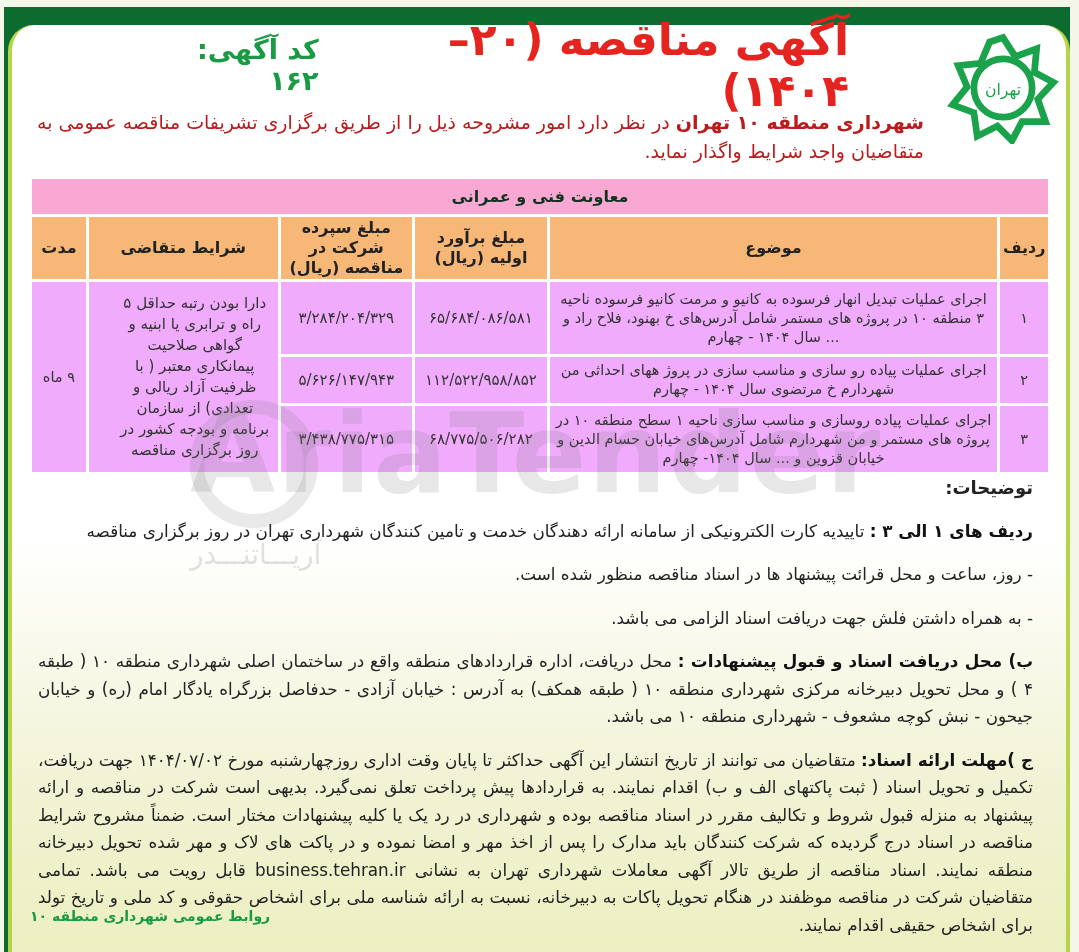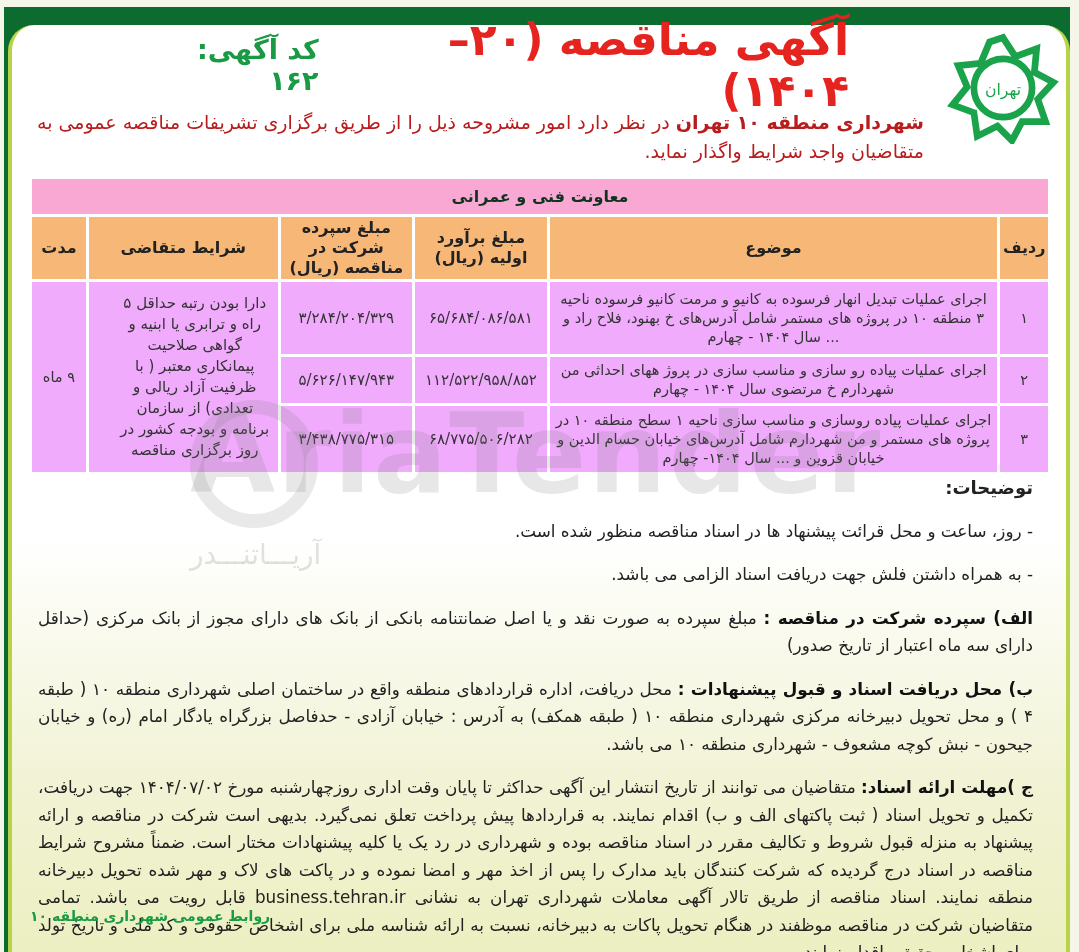--- a/index.html
+++ b/index.html
@@ -139,20 +139,20 @@
   </tr>
 </tbody>
   </table>
 
 <div class="wm-circle"></div>
 <div class="wm">AriaTender</div>
 <div class="wm2">آریـــاتنـــدر</div>
 
 <div class="notes">
   <p class="title">توضیحات:</p>
+  <p><span class="h">ردیف های ۱ الی ۳ :</span><span> تاییدیه کارت الکترونیکی از سامانه ارائه دهندگان خدمت و تامین کنندگان شهرداری تهران در روز برگزاری مناقصه</span></p>
   <p>- روز، ساعت و محل قرائت پیشنهاد ها در اسناد مناقصه منظور شده است.</p>
   <p>- به همراه داشتن فلش جهت دریافت اسناد الزامی می باشد.</p>
-  <p><span class="h">الف) سپرده شرکت در مناقصه :</span><span> مبلغ سپرده به صورت نقد و یا اصل ضمانتنامه بانکی از بانک های دارای مجوز از بانک مرکزی (حداقل دارای سه ماه اعتبار از تاریخ صدور)</span></p>
   <p><span class="h">ب) محل دریافت اسناد و قبول پیشنهادات :</span><span> محل دریافت، اداره قراردادهای منطقه واقع در ساختمان اصلی شهرداری منطقه ۱۰ ( طبقه ۴ ) و محل تحویل دبیرخانه مرکزی شهرداری منطقه ۱۰ ( طبقه همکف) به آدرس : خیابان آزادی - حدفاصل بزرگراه یادگار امام (ره) و خیابان جیحون - نبش کوچه مشعوف - شهرداری منطقه ۱۰ می باشد.</span></p>
   <p><span class="h">ج )مهلت ارائه اسناد:</span><span> متقاضیان می توانند از تاریخ انتشار این آگهی حداکثر تا پایان وقت اداری روزچهارشنبه مورخ ۱۴۰۴/۰۷/۰۲ جهت دریافت، تکمیل و تحویل اسناد ( ثبت پاکتهای الف و ب) اقدام نمایند. به قراردادها پیش پرداخت تعلق نمی‌گیرد. بدیهی است شرکت در مناقصه و ارائه پیشنهاد به منزله قبول شروط و تکالیف مقرر در اسناد مناقصه بوده و شهرداری در رد یک یا کلیه پیشنهادات مختار است. ضمناً مشروح شرایط مناقصه در اسناد درج گردیده که شرکت کنندگان باید مدارک را پس از اخذ مهر و امضا نموده و در پاکت های لاک و مهر شده تحویل دبیرخانه منطقه نمایند. اسناد مناقصه از طریق تالار آگهی معاملات شهرداری تهران به نشانی business.tehran.ir قابل رویت می باشد. تمامی متقاضیان شرکت در مناقصه موظفند در هنگام تحویل پاکات به دبیرخانه، نسبت به ارائه شناسه ملی برای اشخاص حقوقی و کد ملی و تاریخ تولد برای اشخاص حقیقی اقدام نمایند.</span></p>
 </div>
 
 <div class="sign">روابط عمومی شهرداری منطقه ۱۰</div>
 
 </body></html>

